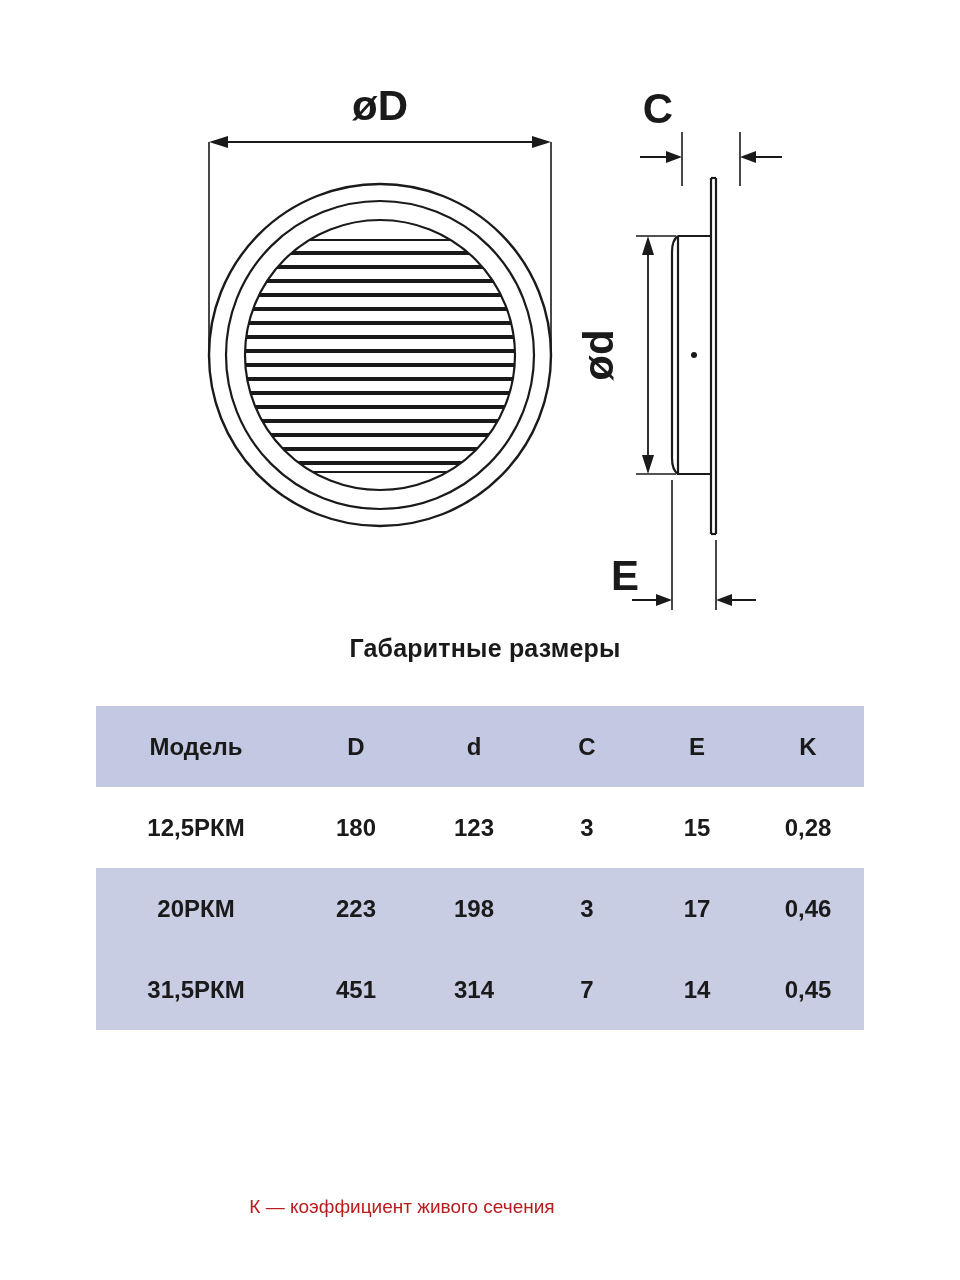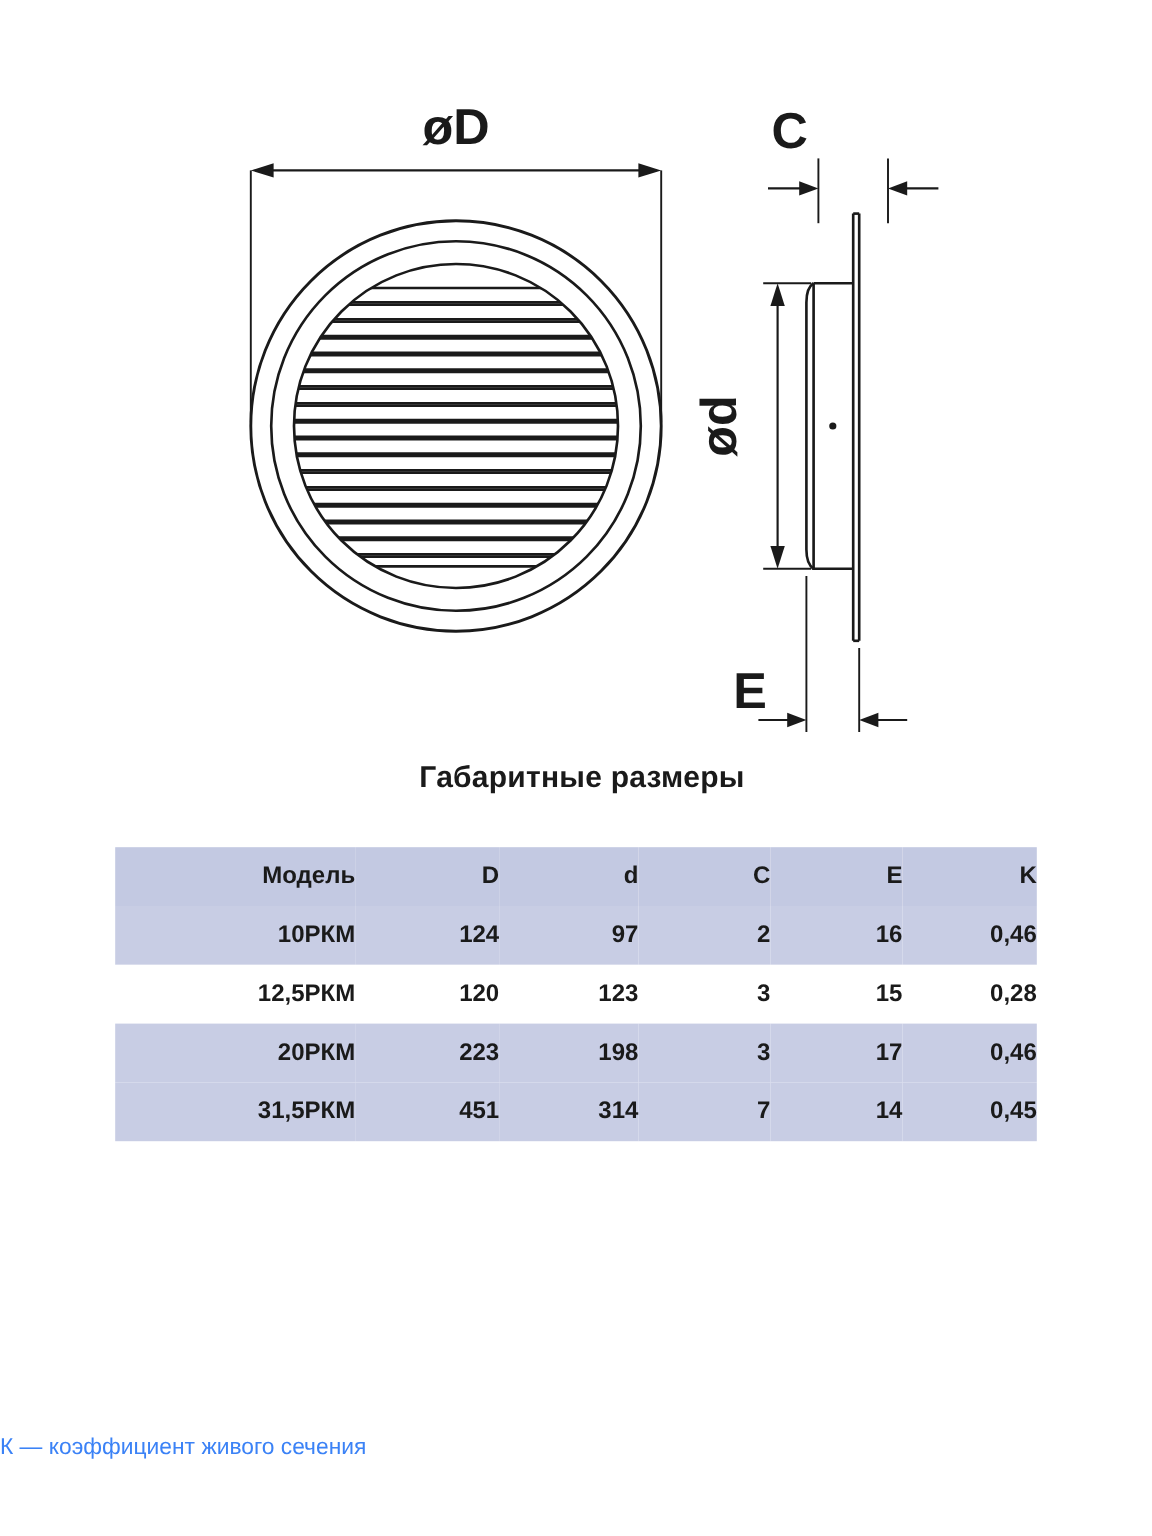--- a/index.html
+++ b/index.html
@@ -42,26 +42,26 @@
     position: absolute;
     left: 96px;
     top: 706px;
     width: 768px;
     border-collapse: collapse;
     table-layout: fixed;
   }
   #dim-table th,
   #dim-table td {
     height: 49px;
-    text-align: right;
+    text-align: center;
     vertical-align: middle;
-    font-size: 20px;
+    font-size: 24px;
     font-weight: bold;
     color: #1a1a1a;
-    padding: 0;
+    padding: 16px;
   }
   #dim-table thead tr {
     background: #c3c9e2;
   }
   #dim-table tbody tr.odd {
     background: #c8cde4;
   }
   #dim-table tbody tr.even {
     background: #ffffff;
   }
@@ -70,22 +70,23 @@
   #dim-table col.c-dd    { width: 116px; }
   #dim-table col.c-c     { width: 110px; }
   #dim-table col.c-e     { width: 110px; }
   #dim-table col.c-k     { width: 112px; }
 
   #table-note {
     position: absolute;
     left: 0;
     top: 1196px;
     width: 804px;
+    text-align: center;
     font-size: 19px;
-    color: #3b82f6;
+    color: #b91c1c;
   }
 
   .dim-label {
     font-family: "Liberation Sans", sans-serif;
     font-weight: bold;
   }
 </style>
 </head>
 <body>
 
@@ -221,31 +222,23 @@
     <tr>
       <th>Модель</th>
       <th>D</th>
       <th>d</th>
       <th>C</th>
       <th>E</th>
       <th>K</th>
     </tr>
   </thead>
   <tbody>
-    <tr class="odd">
-      <td>10РКМ</td>
-      <td>124</td>
-      <td>97</td>
-      <td>2</td>
-      <td>16</td>
-      <td>0,46</td>
-    </tr>
     <tr class="even">
       <td>12,5РКМ</td>
-      <td>120</td>
+      <td>180</td>
       <td>123</td>
       <td>3</td>
       <td>15</td>
       <td>0,28</td>
     </tr>
     <tr class="odd">
       <td>20РКМ</td>
       <td>223</td>
       <td>198</td>
       <td>3</td>

